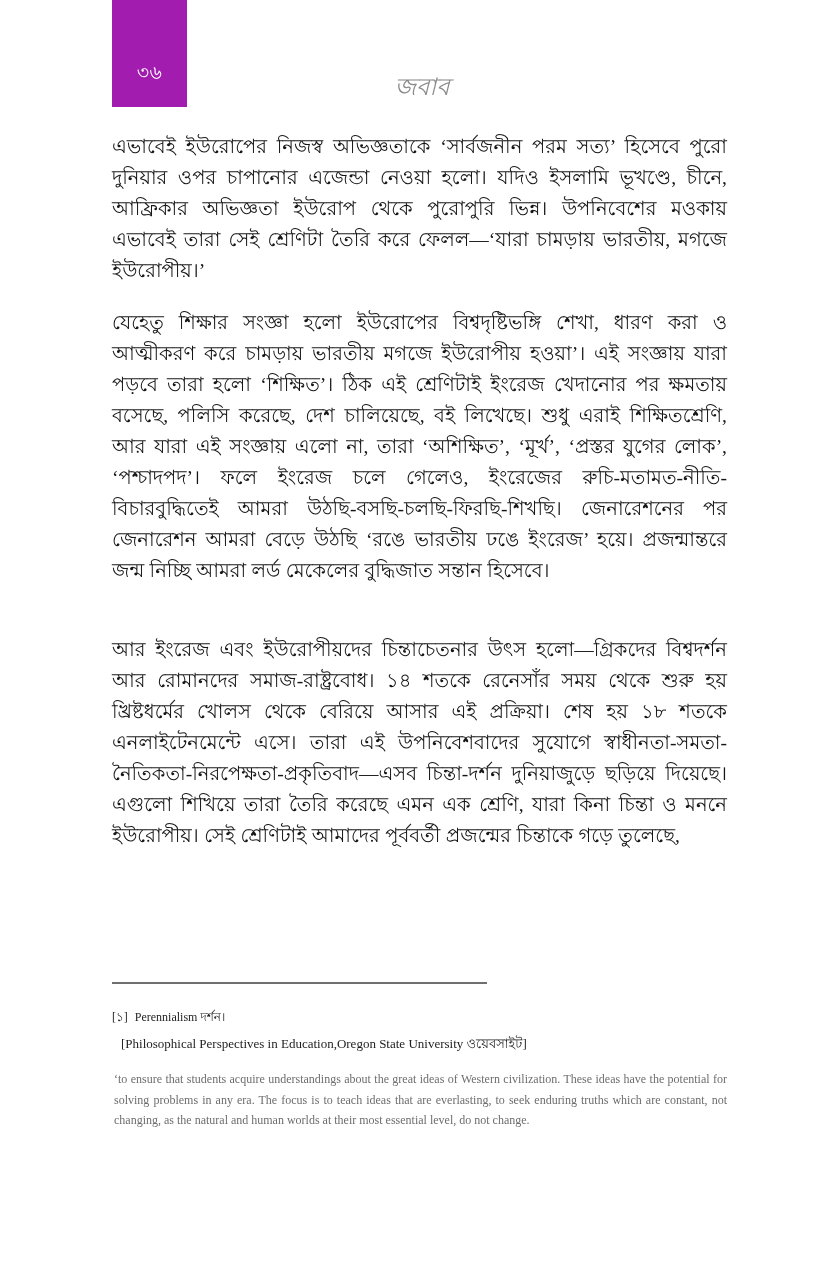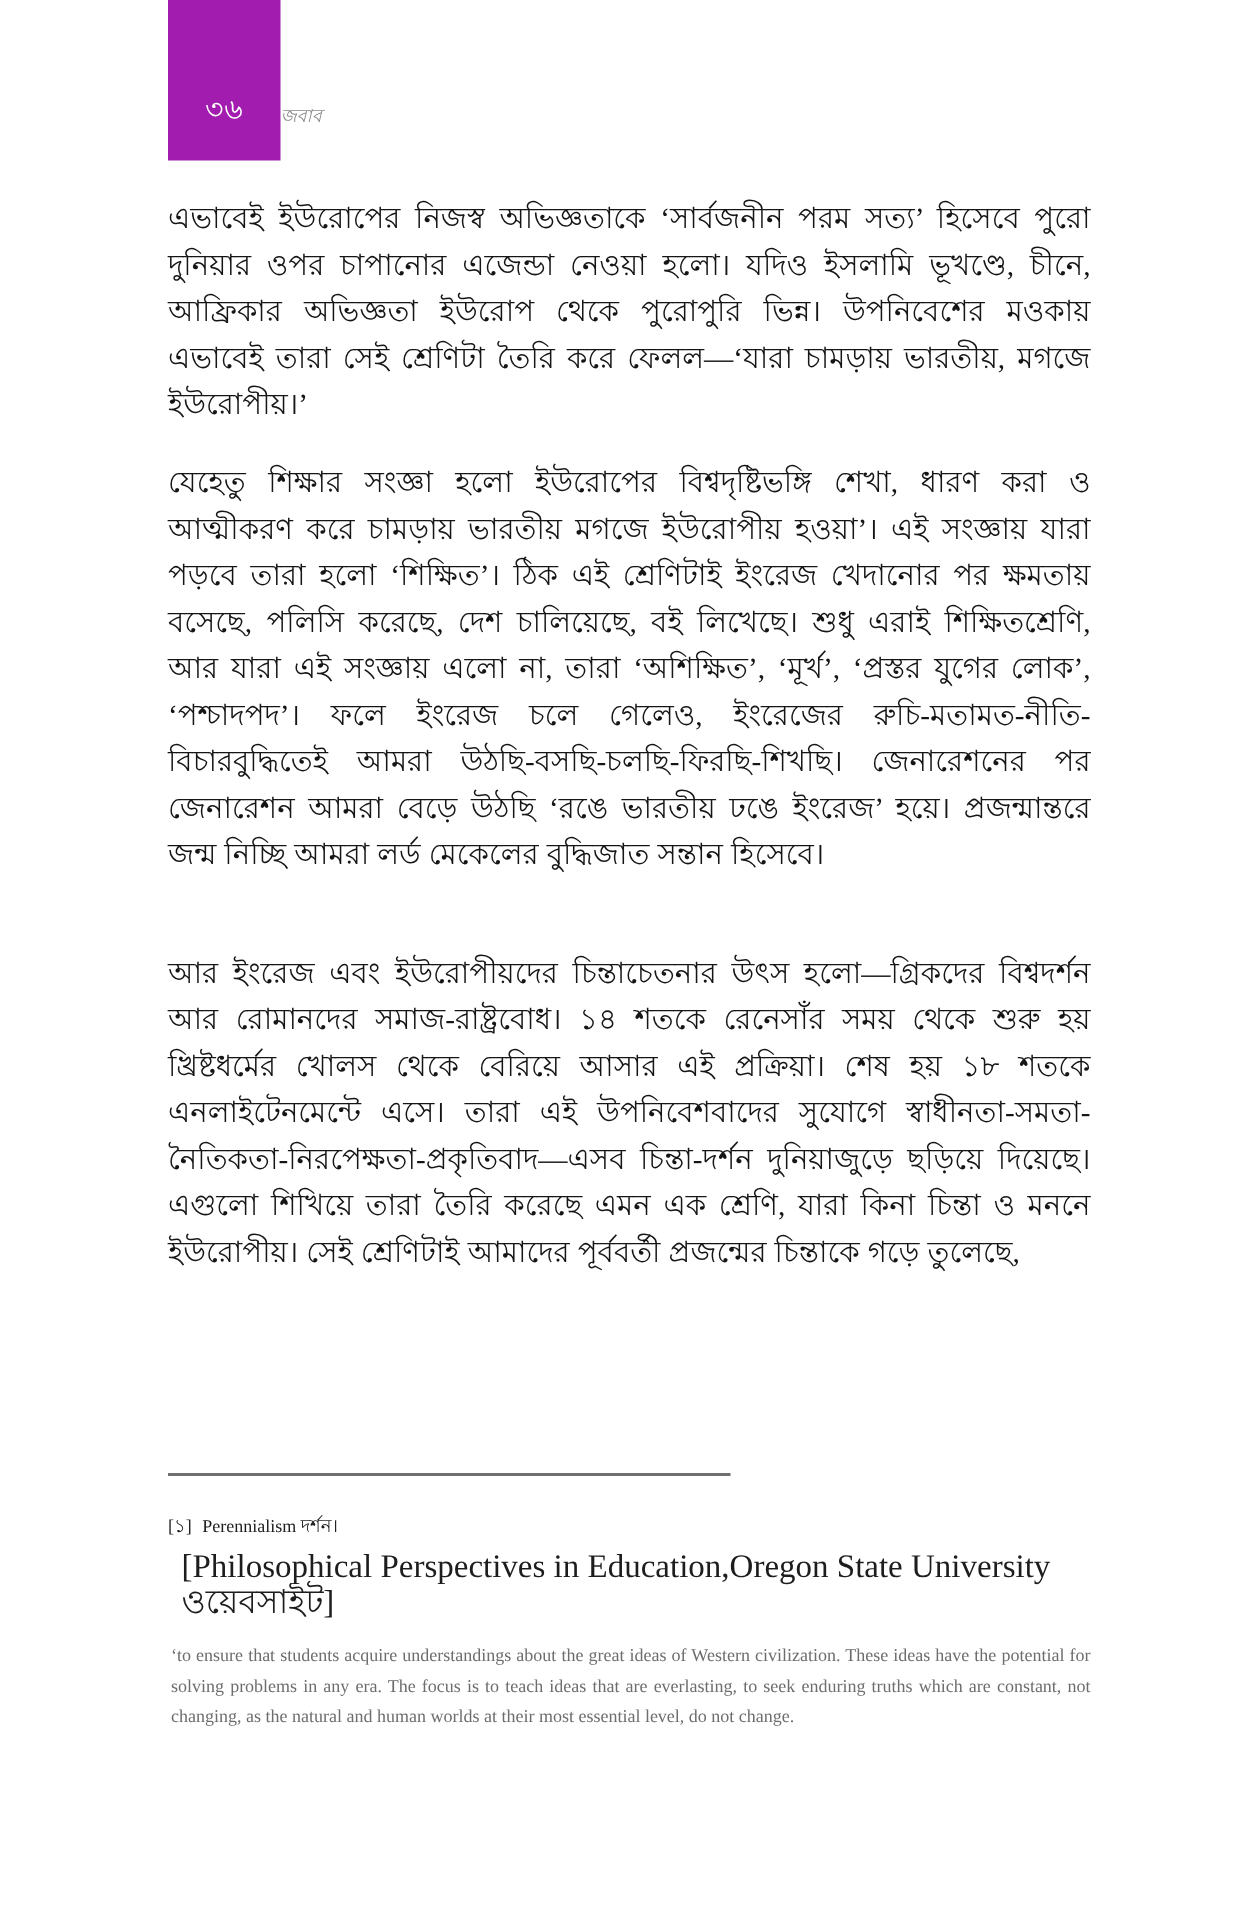--- a/index.html
+++ b/index.html
@@ -40,23 +40,24 @@
     color: #ffffff;
     font-size: 19px;
     font-family: "Liberation Serif", "DejaVu Serif", serif;
     letter-spacing: 0.5px;
   }
   #running-head {
     position: absolute;
     left: 187px;
     top: 68px;
     width: 470px;
+    text-align: center;
     color: #8a8a8a;
     font-style: italic;
-    font-size: 12px;
+    font-size: 24px;
   }
 
   
   #body-column {
     position: absolute;
     left: 112px;
     top: 131px;
     width: 615px;
   }
   .body-paragraph {
@@ -93,21 +94,21 @@
   }
   #footnote-entry {
     font-size: 12px;
     line-height: 22px;
     color: #1d1d1d;
   }
   #footnote-entry .fn-marker {
     margin-right: 7px;
   }
   #footnote-citation {
-    font-size: 22px;
+    font-size: 13px;
     line-height: 24px;
     color: #1d1d1d;
     margin-top: 4px;
     padding-left: 9px;
   }
   #footnote-quote {
     margin-top: 13px;
     font-size: 12px;
     line-height: 20.5px;
     color: #6d6d6d;

